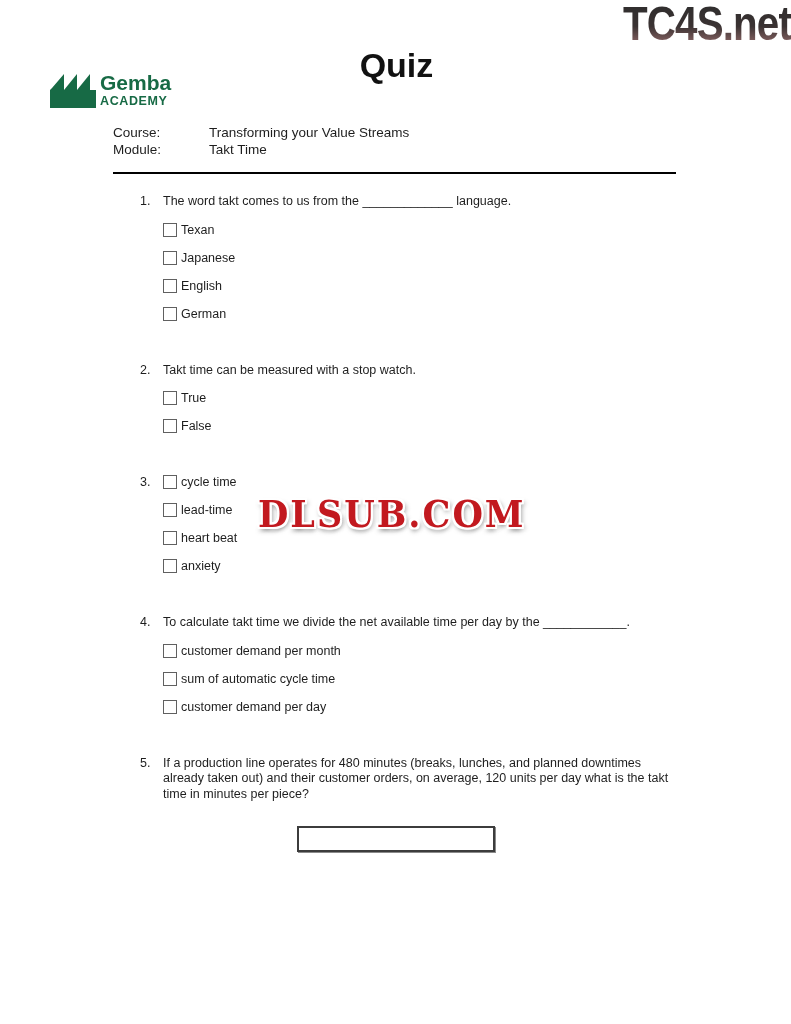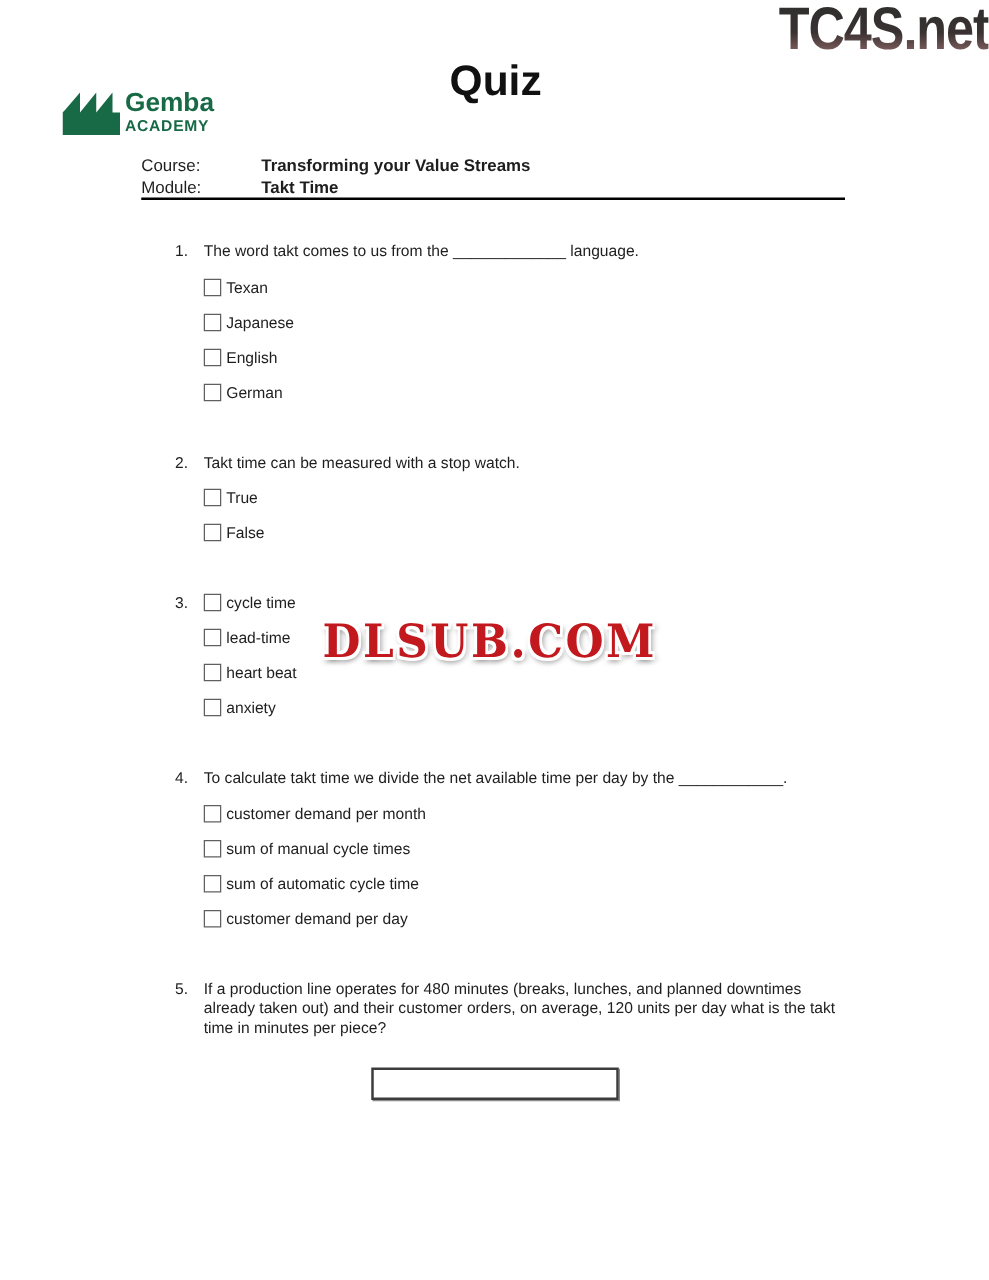--- a/index.html
+++ b/index.html
@@ -63,26 +63,26 @@
     padding-left: 24px;
   }
 
   
   .meta {
     position: absolute;
     top: 124px;
     left: 113px;
     width: 563px;
     border-bottom: 2px solid #000;
-    padding-bottom: 0;
+    padding-bottom: 14px;
     font-size: 13.5px;
   }
   .meta-row { display: flex; line-height: 17px; }
   .meta-label { width: 96px; flex: none; }
-  .meta-value { flex: 1; font-weight: bold; }
+  .meta-value { flex: 1; }
 
   
   .questions {
     position: absolute;
     top: 194px;
     left: 113px;
     width: 580px;
   }
   .question { position: relative; padding-left: 50px; margin-bottom: 28px; }
   .q-num { position: absolute; left: 27px; top: 0; font-size: 12.5px; line-height: 15.5px; }
@@ -242,24 +242,20 @@
 
   <div class="question">
     <span class="q-num">4.</span>
     <div class="q-text">To calculate takt time we divide the net available time per day by the ____________.</div>
     <div class="q-options">
   <div class="option">
     <span class="checkbox"></span>
     <span class="option-label">customer demand per month</span>
   </div>
 
-  <div class="option">
-    <span class="checkbox"></span>
-    <span class="option-label">sum of manual cycle times</span>
-  </div>
 
   <div class="option">
     <span class="checkbox"></span>
     <span class="option-label">sum of automatic cycle time</span>
   </div>
 
   <div class="option">
     <span class="checkbox"></span>
     <span class="option-label">customer demand per day</span>
   </div>

